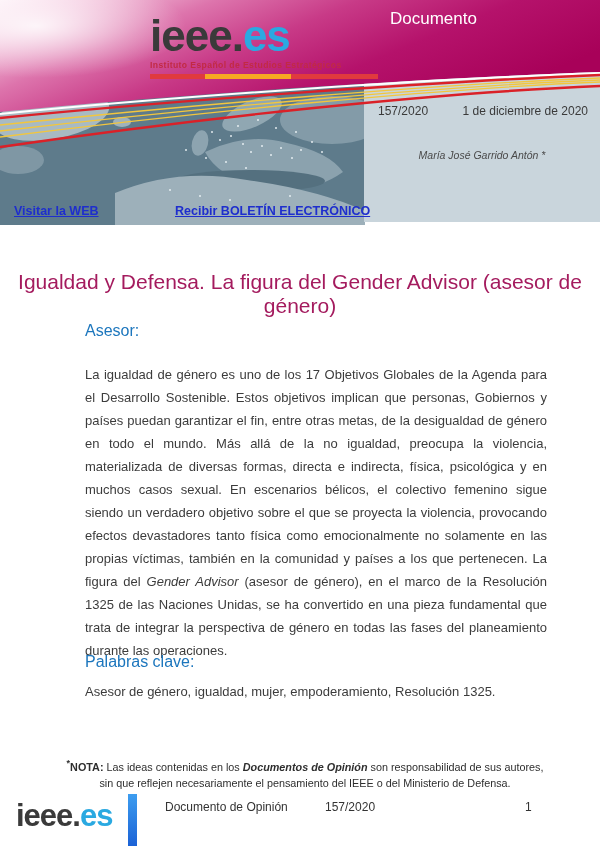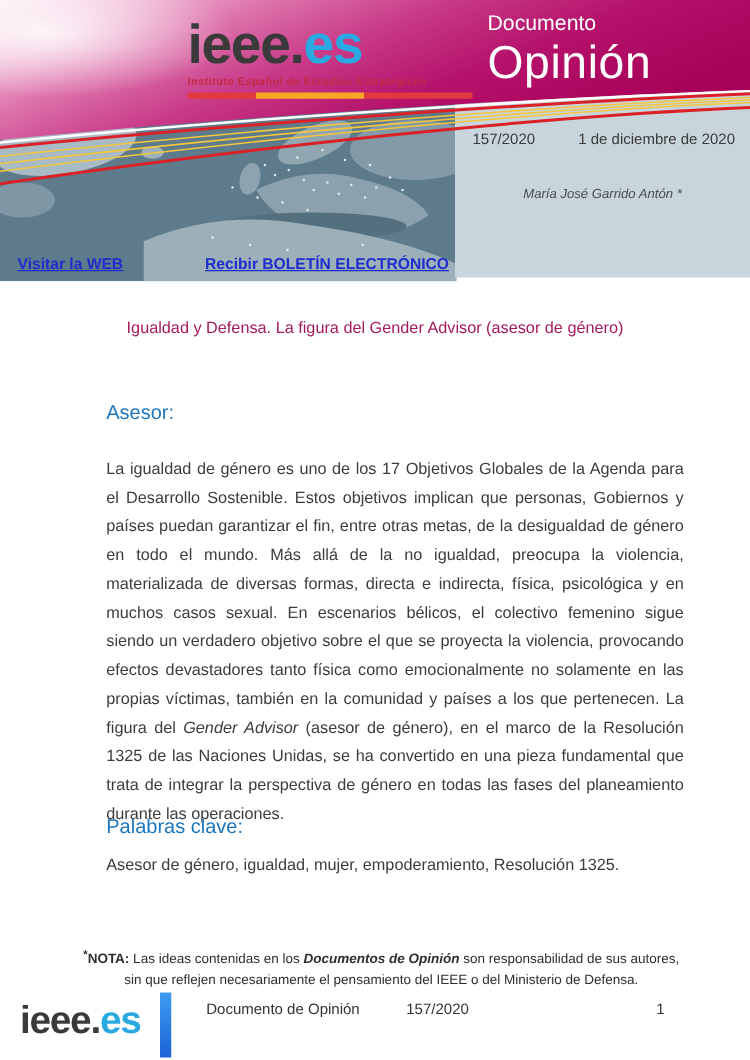--- a/index.html
+++ b/index.html
@@ -22,31 +22,31 @@
   .flagbar{margin-top:4px;width:228px;height:5px;
            background:linear-gradient(90deg,#e03a3e 0%,#e03a3e 24%,#f7a823 24%,#f7a823 62%,#e03a3e 62%,#e03a3e 100%);}
 
   .doctype{position:absolute;left:390px;top:8px;color:#ffffff;}
   .dt1{font-size:17px;line-height:22px;}
   .dt2{font-size:37px;line-height:40px;letter-spacing:.5px;}
 
   .link{position:absolute;top:204px;font-size:12.5px;font-weight:bold;color:#1e2ecd;
         text-decoration:underline;cursor:pointer;white-space:nowrap;}
   .link.web{left:14px;}
-  .link.newsletter{left:164px;text-align:center;}
+  .link.newsletter{left:175px;text-align:center;}
 
   .panel{position:absolute;left:364px;top:60px;width:236px;height:162px;}
   .panel .row1{display:flex;justify-content:space-between;margin:44px 12px 0 14px;
                font-size:12px;color:#3a3a3a;}
   .panel .author{margin-top:31px;text-align:center;font-size:10.5px;font-style:italic;color:#4a4a4a;}
   .panel .ptitle{margin-top:9px;text-align:center;font-size:13px;line-height:17px;color:#3a3a3a;}
 
   
-  .main-title{position:absolute;left:0;top:254px;width:600px;text-align:center;
-              font-size:13px;color:#a41b5e;}
+  .main-title{position:absolute;left:0;top:270px;width:600px;text-align:center;
+              font-size:21px;color:#a41b5e;}
   .sec-heading{position:absolute;left:85px;font-size:16px;color:#1c76bd;}
   .h-res{top:322px;}
   .h-kw{top:653px;}
   .body-par{position:absolute;left:85px;top:350px;width:462px;text-align:justify;
             font-size:13px;line-height:23px;color:#3c3c3c;}
   .body-par .it{font-style:italic;}
   .kw{position:absolute;left:85px;top:684px;width:462px;font-size:13px;color:#3c3c3c;}
 
   .note{position:absolute;left:60px;top:744px;width:490px;text-align:center;
         font-size:10.8px;line-height:17px;color:#2e2e2e;}
@@ -142,21 +142,20 @@
 
 
     <div class="brand">
       <div class="brand-name"><span>ieee.</span><span class="accent">es</span></div>
       <div class="brand-sub">Instituto Español de Estudios Estratégicos</div>
       <div class="flagbar"></div>
     </div>
 
     <div class="doctype">
       <div class="dt1">Documento</div>
-      <div class="dt2">Opinión</div>
     </div>
 
     <a class="link web">Visitar la WEB</a>
     <a class="link newsletter">Recibir BOLETÍN ELECTRÓNICO</a>
 
     <div class="panel">
       <div class="row1">
         <span>157/2020</span>
         <span>1 de diciembre de 2020</span>
       </div>

